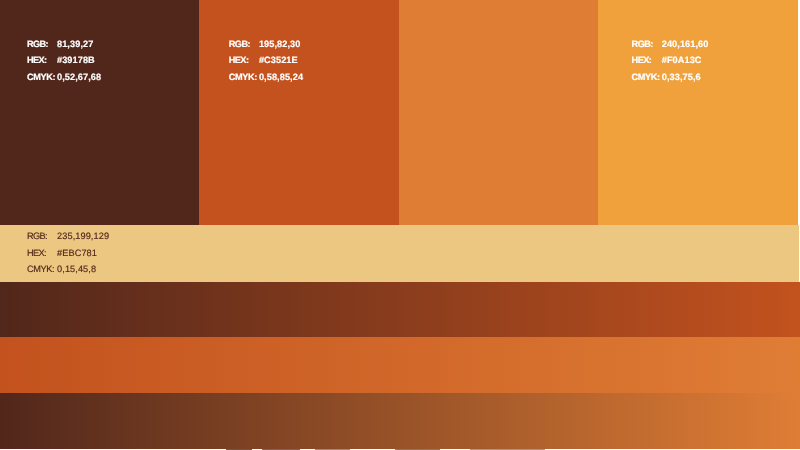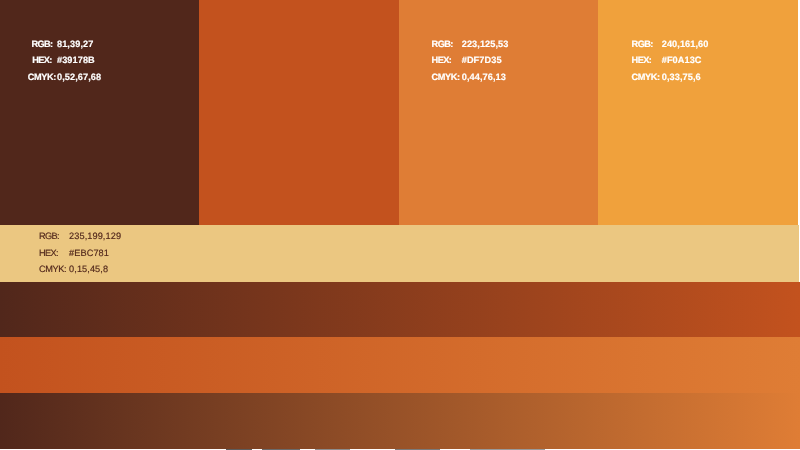--- a/index.html
+++ b/index.html
@@ -22,21 +22,21 @@
   .info { position:absolute; font-size:9.2px; font-weight:700; transform:translateZ(0); width:200px; height:60px; }
   .info .row { position:absolute; left:0; height:10px; line-height:10px; white-space:nowrap; }
   .info .row:nth-child(1) { top:0px; }
   .info .row:nth-child(2) { top:16.7px; }
   .info .row:nth-child(3) { top:33px; }
   .info .lbl { display:inline-block; width:30.1px; font-size:9.2px; letter-spacing:-0.38px; }
   .info .row:nth-child(1) .lbl, .info .row:nth-child(2) .lbl { letter-spacing:-0.6px; }
   .info .val { letter-spacing:0.08px; }
   .i1, .i2, .i3, .i4 { -webkit-text-stroke:0.18px #ffffff; }
 
-  .i1 { left:26.9px; top:38.6px; color:#ffffff;text-align:center; }
+  .i1 { left:26.9px; top:38.6px; color:#ffffff; }
   .i2 { left:228.8px; top:38.6px; color:#ffffff; }
   .i3 { left:431.6px; top:38.6px; color:#ffffff; }
   .i4 { left:631.6px; top:38.6px; color:#ffffff; }
   .i5 { left:27.0px; top:231.3px; color:#51271B; font-weight:400; -webkit-text-stroke:0.16px #51271B; }
 
   .bar { position:absolute; left:0; width:800px; }
   .bar1 { top:281.5px; height:55.5px; background:linear-gradient(90deg,#51271B 0%,#C3521E 100%); }
   .bar2 { top:337px; height:56.3px; background:linear-gradient(90deg,#C3521E 0%,#DF7D35 100%); }
   .bar3 { top:393.3px; height:55.4px; background:linear-gradient(90deg,#51271B 0%,#DF7D35 100%); }
   .footer { position:absolute; left:0; top:448.55px; width:800px; height:1.45px; background:#ffffff; }
@@ -64,34 +64,34 @@
   <div class="swatch sw3" style="background-color: rgb(223, 125, 53);"></div>
   <div class="swatch sw4" style="background-color: rgb(240, 161, 60);"></div>
   <div class="sw5 swatch" style="background-color: rgb(235, 199, 129);"></div>
 
   <div class="info i1" style="color: rgb(255, 255, 255);">
     <div class="row"><span class="lbl">RGB:</span><span class="val">81,39,27</span></div>
     <div class="row"><span class="lbl">HEX:</span><span class="val">#39178B</span></div>
     <div class="row"><span class="lbl">CMYK:</span><span class="val">0,52,67,68</span></div>
   </div>
 
+  <div class="info i2" style="color: rgb(255, 255, 255);">
+    <div class="row"><span class="lbl">RGB:</span><span class="val">195,82,30</span></div>
+    <div class="row"><span class="lbl">HEX:</span><span class="val">#C3521E</span></div>
+    <div class="row"><span class="lbl">CMYK:</span><span class="val">0,58,85,24</span></div>
+  </div>
 
-  <div class="info i3" style="color: rgb(255, 255, 255);">
-    <div class="row"><span class="lbl">RGB:</span><span class="val">223,125,53</span></div>
-    <div class="row"><span class="lbl">HEX:</span><span class="val">#DF7D35</span></div>
-    <div class="row"><span class="lbl">CMYK:</span><span class="val">0,44,76,13</span></div>
-  </div>
 
   <div class="info i4" style="color: rgb(255, 255, 255);">
     <div class="row"><span class="lbl">RGB:</span><span class="val">240,161,60</span></div>
     <div class="row"><span class="lbl">HEX:</span><span class="val">#F0A13C</span></div>
     <div class="row"><span class="lbl">CMYK:</span><span class="val">0,33,75,6</span></div>
   </div>
 
-  <div class="info i5" style="color: rgb(81, 39, 27); margin-left: 12px;">
+  <div class="info i5" style="color: rgb(81, 39, 27);">
     <div class="row"><span class="lbl">RGB:</span><span class="val">235,199,129</span></div>
     <div class="row"><span class="lbl">HEX:</span><span class="val">#EBC781</span></div>
     <div class="row"><span class="lbl">CMYK:</span><span class="val">0,15,45,8</span></div>
   </div>
 
   <div class="bar bar1" style="background: linear-gradient(90deg, rgb(81, 39, 27) 0%, rgb(195, 82, 30) 100%);"></div>
   <div class="bar bar2" style="background: linear-gradient(90deg, rgb(195, 82, 30) 0%, rgb(223, 125, 53) 100%);"></div>
   <div class="bar bar3" style="background: linear-gradient(90deg, rgb(81, 39, 27) 0%, rgb(223, 125, 53) 100%);"></div>
   <div class="footer"></div>
   <div class="caption-peek"></div>

